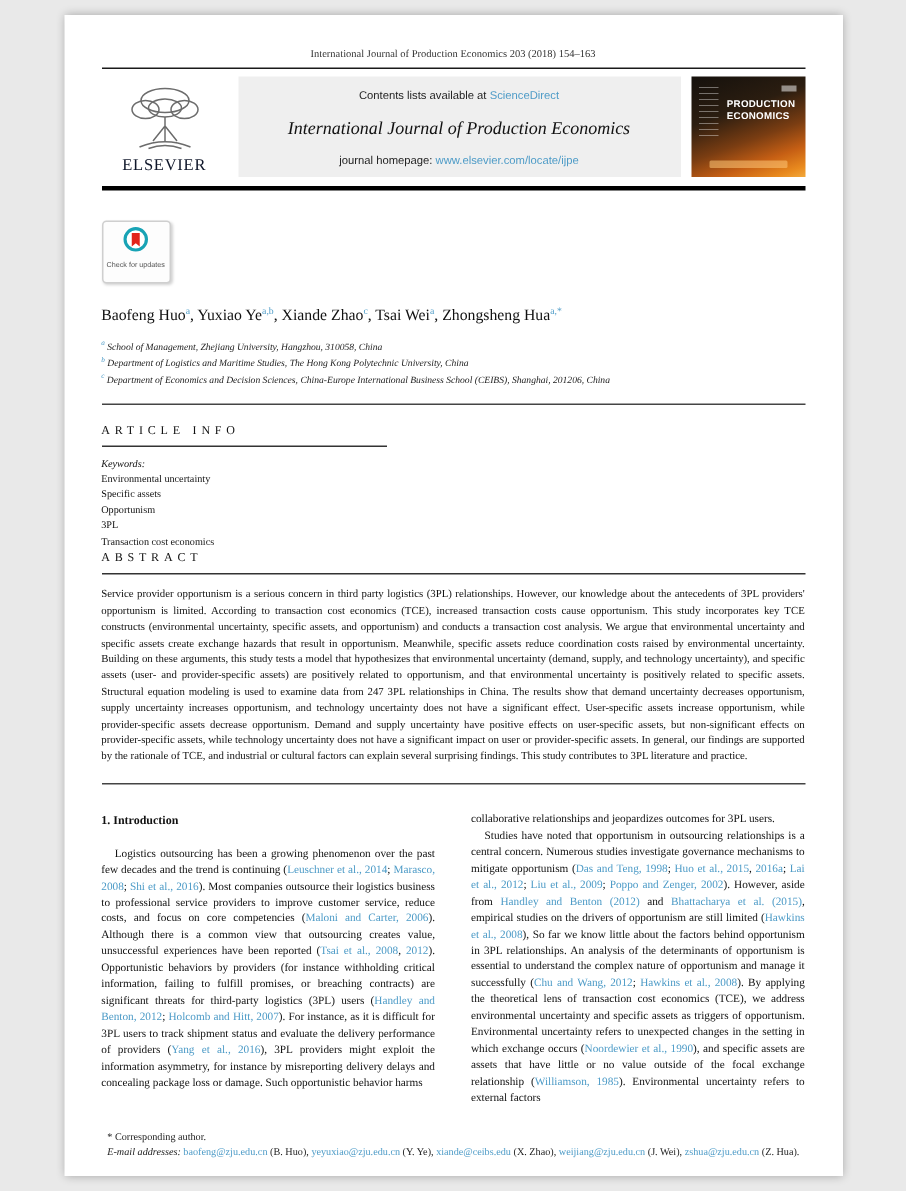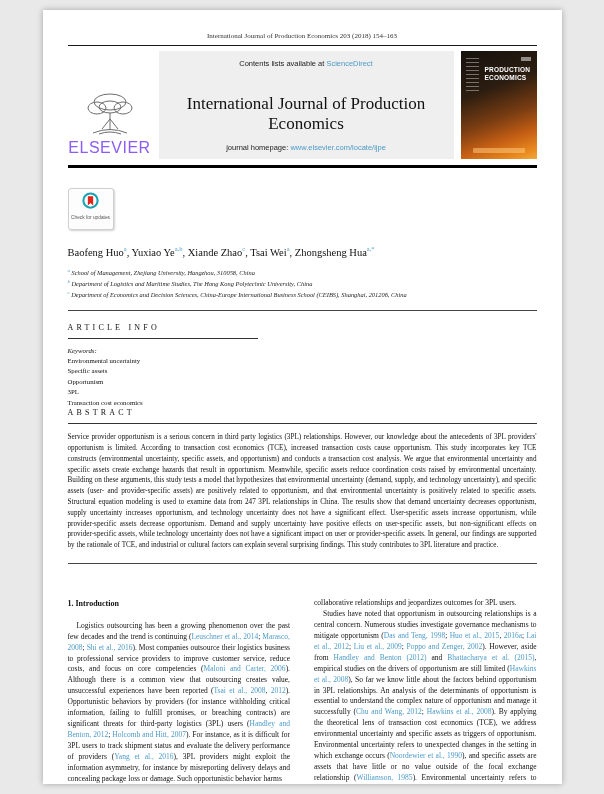--- a/index.html
+++ b/index.html
@@ -4,24 +4,24 @@
 <style>
   html,body{margin:0;padding:0;}
   body{background:#e9e9e9;font-family:"Liberation Serif",serif;color:#111;}
   .page{width:519px;height:774px;background:#fff;margin:10px auto;box-shadow:0 0 6px rgba(0,0,0,.3);
         padding:0 25px;box-sizing:border-box;overflow:hidden;position:relative;}
   .journal-ref{text-align:center;font-size:7px;color:#333;padding-top:22px;}
   .rule-thin{border-top:1px solid #1a1a1a;margin-top:5px;}
   .header-row{display:flex;align-items:stretch;margin-top:5px;gap:7px;}
   .logo-col{width:84px;display:flex;flex-direction:column;align-items:center;justify-content:flex-end;padding-bottom:2px;}
   .logo-col svg{display:block;}
-  .elsevier-word{color:#8b5cf6;font-size:16px;letter-spacing:.5px;margin-top:1px;font-family:Liberation Sans, sans-serif;}
+  .elsevier-word{color:#0f172a;font-size:11px;letter-spacing:.5px;margin-top:1px;font-family:Liberation Serif, serif;}
   .grey-box{flex:1;background:#efefef;text-align:center;padding:8px 4px 7px;}
   .box-line1,.box-line3{font-size:7.5px;font-family:"Liberation Sans",sans-serif;color:#222;}
-  .journal-title{font-size:17px;color:#111;margin:26px 0 9px;}
+  .journal-title{font-size:12px;color:#111;margin:10px 0 9px;font-style:italic;}
   .link{color:#4d9bc7;}
   .cover-col{width:76px;position:relative;background:linear-gradient(160deg,#15110d 0%,#2b1d10 35%,#7a3d12 60%,#c65f14 78%,#e98a1e 92%,#f2a93c 100%);overflow:hidden;}
   .cover-lines{position:absolute;top:7px;left:5px;width:13px;height:34px;opacity:.55;
      background:repeating-linear-gradient(to bottom,rgba(255,255,255,.7) 0 1px,transparent 1px 4px);}
   .cover-title{position:absolute;top:15px;left:24px;color:#fff;font-size:6.5px;font-weight:bold;
      font-family:"Liberation Sans",sans-serif;line-height:1.2;letter-spacing:.2px;}
   .cover-band{position:absolute;bottom:6px;left:12px;right:12px;height:5px;background:rgba(255,200,120,.55);border-radius:1px;}
   .cover-dot{position:absolute;top:6px;right:6px;width:10px;height:4px;background:rgba(255,255,255,.5);}
   .rule-thick{border-top:3px solid #000;margin-top:6px;}
   .title-row{display:flex;margin-top:20px;}
@@ -37,21 +37,21 @@
   .mid-rule{border-top:1px solid #444;margin-top:9px;}
   .info-grid{display:flex;margin-top:12px;flex-direction:column;}
   .info-left{width:190px;margin-right:28px;flex-shrink:0;}
   .info-right{flex:1;}
   .sec-head{font-size:8px;letter-spacing:3.2px;color:#111;}
   .sec-rule{border-top:1.5px solid #333;margin:6px 0 8px;}
   .keywords-label{font-size:6.8px;font-style:italic;margin-bottom:2px;}
   .keyword{font-size:6.8px;line-height:1.55;}
   .abstract-text{font-size:7.2px;line-height:1.5;text-align:justify;color:#111;}
   .bottom-rule{border-top:1px solid #444;margin-top:12px;}
-  .body-grid{display:flex;gap:24px;margin-top:34px;}
+  .body-grid{display:flex;gap:24px;margin-top:18px;}
   .col{flex:1;font-size:7.5px;line-height:1.46;text-align:justify;}
   .intro-head{font-weight:bold;font-size:8px;margin-bottom:11px;text-align:left;}
   .para{margin:0;}
   .para.indent{text-indent:9px;}
   .cite{color:#4d9bc7;}
   .footnote{margin-top:16px;font-size:6.8px;line-height:1.55;color:#222;}
   .fn-emails .em-label{font-style:italic;}
   .fn-star{padding-left:4px;}
   .fn-emails{padding-left:4px;}
   .bottom-block{margin-top:12px;font-size:6.5px;line-height:1.55;color:#222;}

